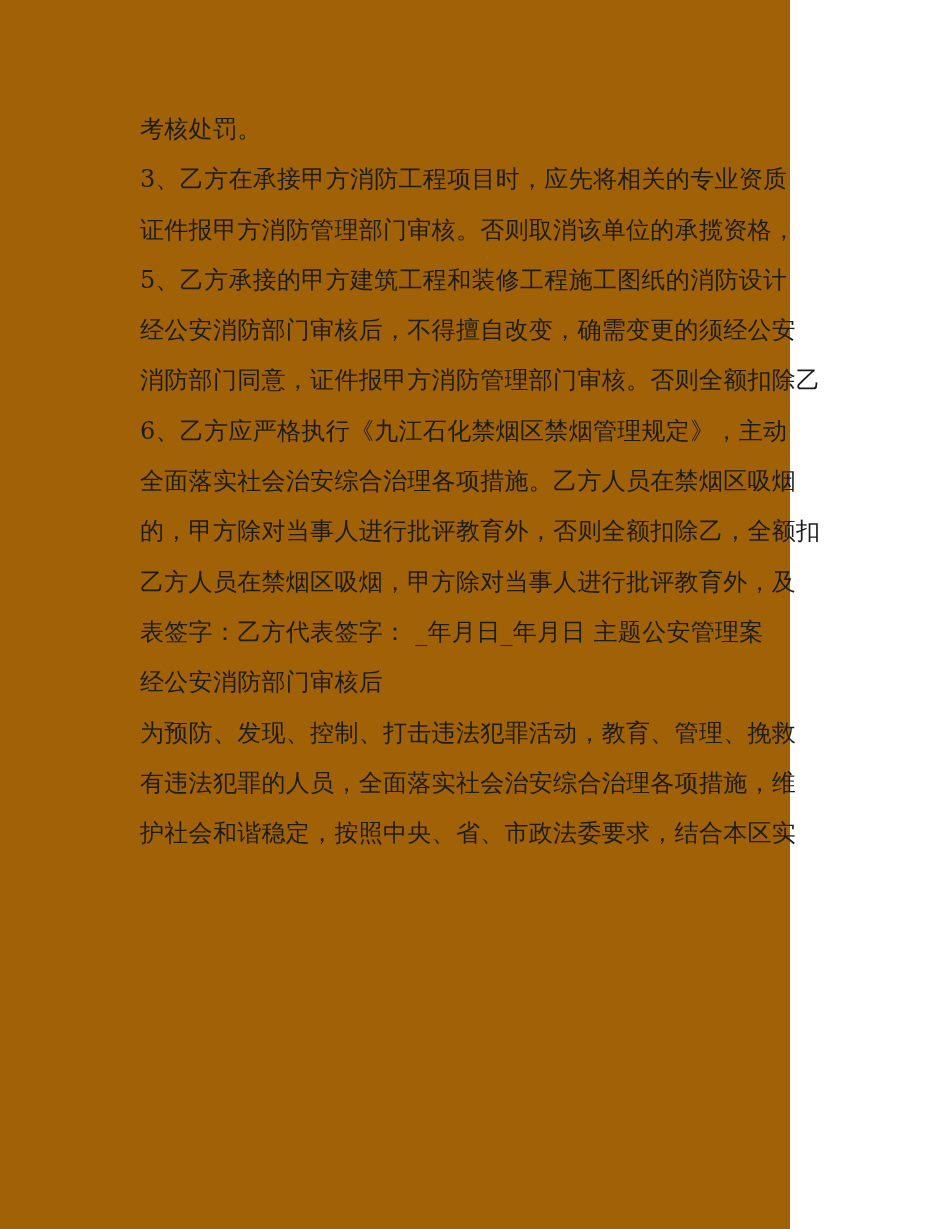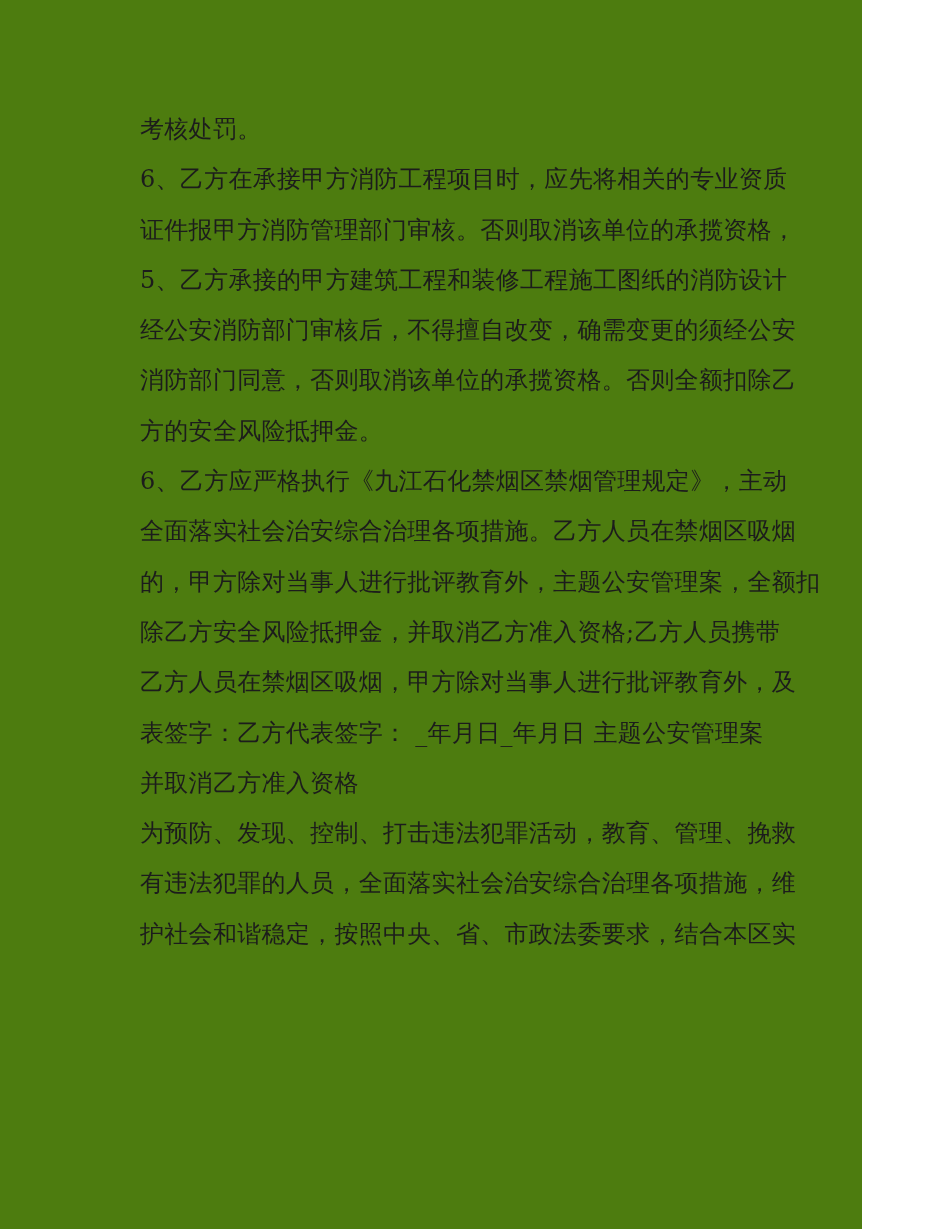--- a/index.html
+++ b/index.html
@@ -10,23 +10,23 @@
     body {
       width: 950px;
       height: 1229px;
       position: relative;
       overflow: hidden;
     }
     .page {
       position: absolute;
       left: 0;
       top: 0;
-      width: 862px;
+      width: 790px;
       height: 1229px;
-      background: #4d7c0f;
+      background: #a16207;
     }
     .content {
       position: absolute;
       left: 140px;
       top: 104px;
       width: 690px;
     }
     .line {
       display: block;
       height: 50.3px;
@@ -37,30 +37,28 @@
       white-space: nowrap;
       letter-spacing: 0.3px;
     }
   </style>
 </head>
 <body>
 
 <div class="page">
   <div class="content">
     <span class="line">考核处罚。</span>
-    <span class="line">6、乙方在承接甲方消防工程项目时，应先将相关的专业资质</span>
+    <span class="line">3、乙方在承接甲方消防工程项目时，应先将相关的专业资质</span>
     <span class="line">证件报甲方消防管理部门审核。否则取消该单位的承揽资格，</span>
     <span class="line">5、乙方承接的甲方建筑工程和装修工程施工图纸的消防设计</span>
     <span class="line">经公安消防部门审核后，不得擅自改变，确需变更的须经公安</span>
-    <span class="line">消防部门同意，否则取消该单位的承揽资格。否则全额扣除乙</span>
-    <span class="line">方的安全风险抵押金。</span>
+    <span class="line">消防部门同意，证件报甲方消防管理部门审核。否则全额扣除乙</span>
     <span class="line">6、乙方应严格执行《九江石化禁烟区禁烟管理规定》，主动</span>
     <span class="line">全面落实社会治安综合治理各项措施。乙方人员在禁烟区吸烟</span>
-    <span class="line">的，甲方除对当事人进行批评教育外，主题公安管理案，全额扣</span>
-    <span class="line">除乙方安全风险抵押金，并取消乙方准入资格;乙方人员携带</span>
+    <span class="line">的，甲方除对当事人进行批评教育外，否则全额扣除乙，全额扣</span>
     <span class="line">乙方人员在禁烟区吸烟，甲方除对当事人进行批评教育外，及</span>
     <span class="line">表签字：乙方代表签字： _年月日_年月日 主题公安管理案</span>
-    <span class="line">并取消乙方准入资格</span>
+    <span class="line">经公安消防部门审核后</span>
     <span class="line">为预防、发现、控制、打击违法犯罪活动，教育、管理、挽救</span>
     <span class="line">有违法犯罪的人员，全面落实社会治安综合治理各项措施，维</span>
     <span class="line">护社会和谐稳定，按照中央、省、市政法委要求，结合本区实</span>
   </div>
 </div>
 
 </body></html>

